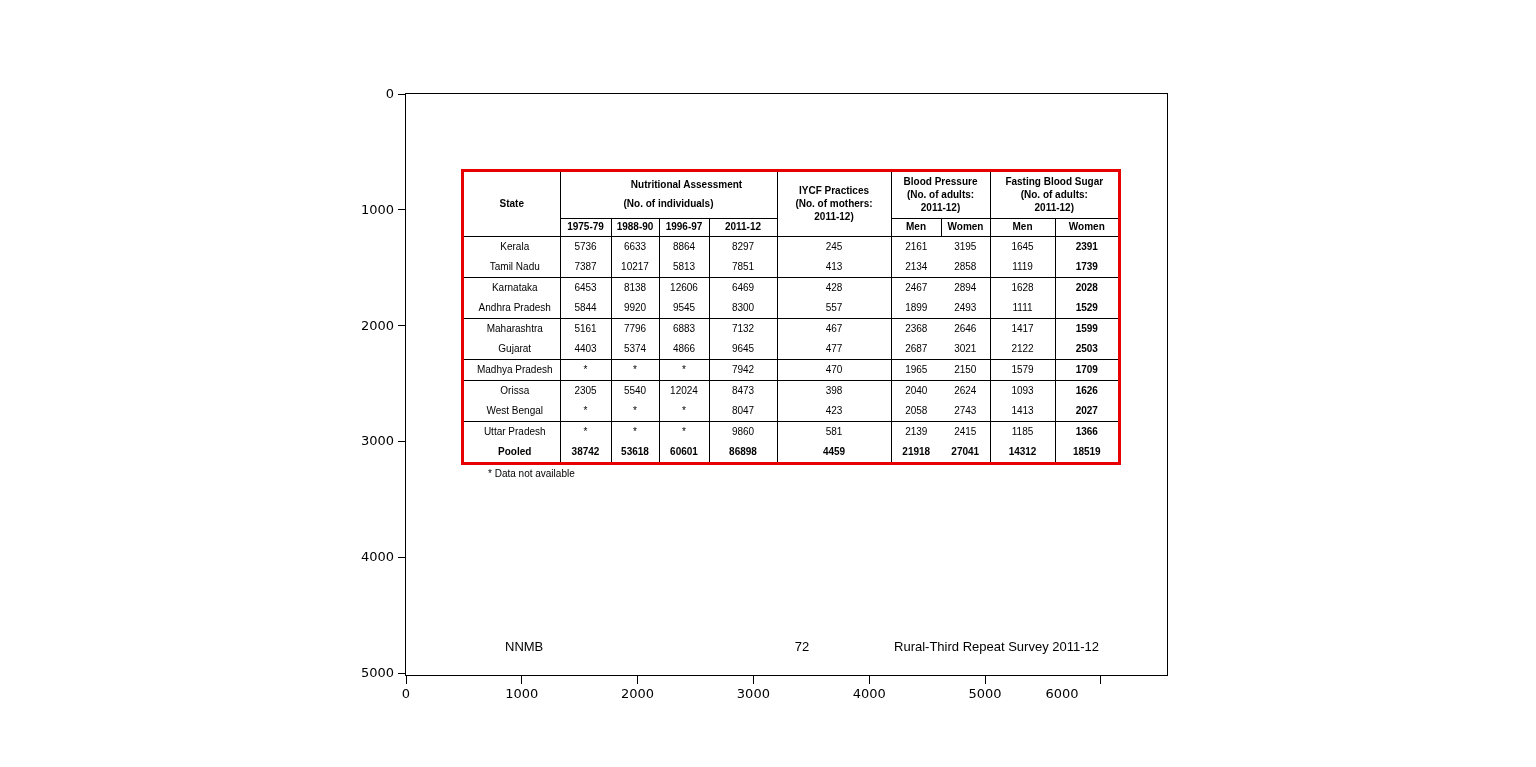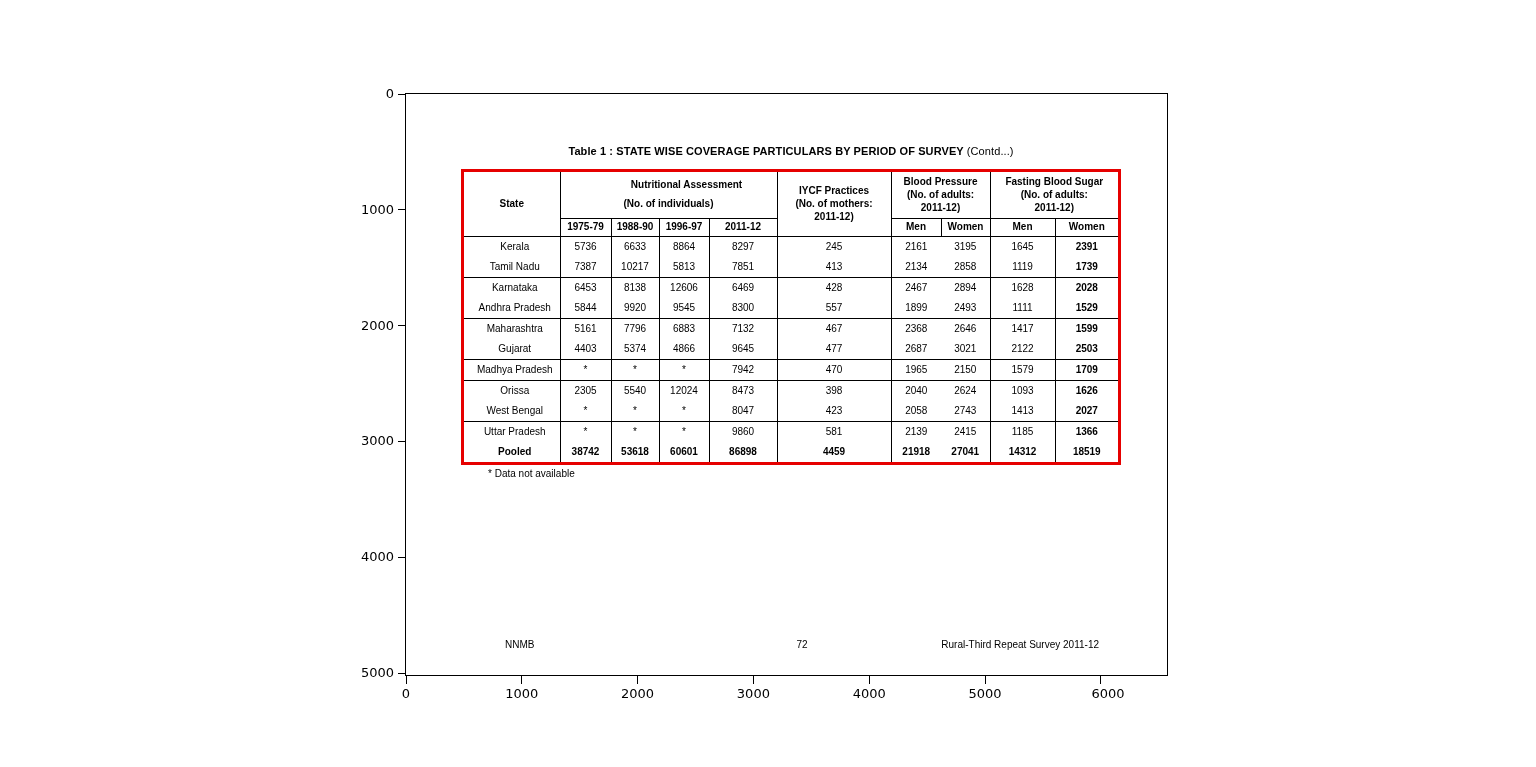--- a/index.html
+++ b/index.html
@@ -49,34 +49,30 @@
     border-top:none;border-bottom:none;
   }
   tbody td.state-col{text-align:center;padding-left:6px;border-left:none;}
   tbody td.last-col{border-right:none;font-weight:bold;}
   tbody td.bp-men{border-right:none;}
   tbody td.bp-women{border-left:none;}
   tbody tr.group-end td{border-bottom:1px solid #000;}
   tbody tr.bold-row td{font-weight:bold;}
   tbody tr:last-child td{border-bottom:none;}
   .footnote{position:absolute;left:82px;top:374px;font-size:10px;}
-  .footer-item{position:absolute;font-size:10px;padding-left:26px;}
+  .footer-item{position:absolute;font-size:13px;padding-left:26px;}
   .footer-left{left:73px;top:545px;}
   .footer-center{left:340px;top:545px;width:60px;text-align:center;}
   .footer-right{right:68px;top:545px;}
 </style>
 </head>
 <body style="--tblborder: #e60000;">
 
 <div class="figure" id="figure">
 
-  <div class="doc-title">
-    <span>Table 1 : STATE WISE COVERAGE PARTICULARS BY PERIOD OF SURVEY</span>
-    <span class="contd">(Contd...)</span>
-  </div>
 
   <div class="table-wrap">
     <table>
       <colgroup>
         <col style="width:96px">
           <col style="width:51px">
           <col style="width:48px">
         <col style="width:50px">
           <col style="width:68px">
           <col style="width:114px">
@@ -280,14 +276,14 @@
     <div class="xlabel" style="left: 75.8px;">1000</div>
     <div class="xtickmark" style="left: 231.1px;"></div>
     <div class="xlabel" style="left: 191.6px;">2000</div>
     <div class="xtickmark" style="left: 346.9px;"></div>
     <div class="xlabel" style="left: 307.4px;">3000</div>
     <div class="xtickmark" style="left: 462.7px;"></div>
     <div class="xlabel" style="left: 423.2px;">4000</div>
     <div class="xtickmark" style="left: 578.5px;"></div>
     <div class="xlabel" style="left: 539px;">5000</div>
     <div class="xtickmark" style="left: 694.3px;"></div>
-    <div class="xlabel" style="left: 662px;">6000</div>
+    <div class="xlabel" style="left: 616px;">6000</div>
   </div>
 
 </body></html>

